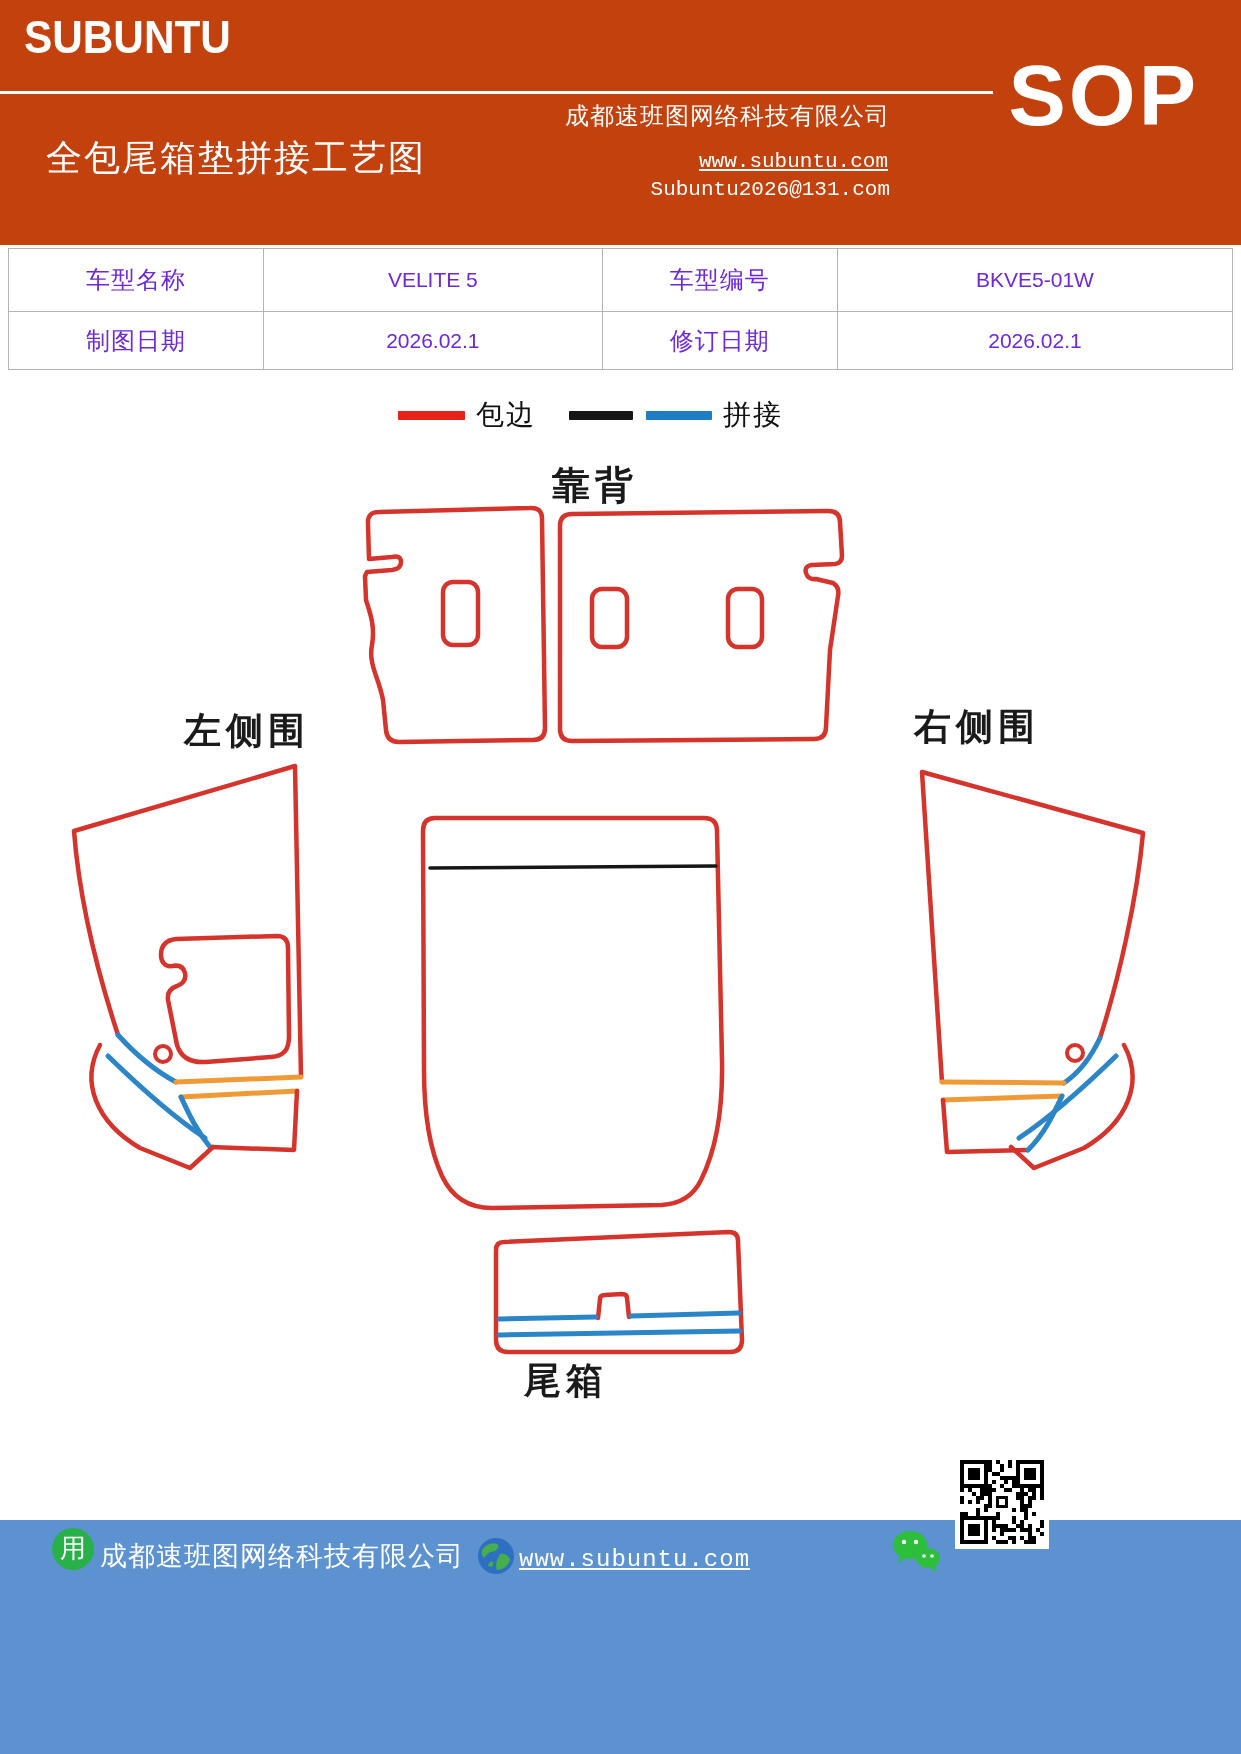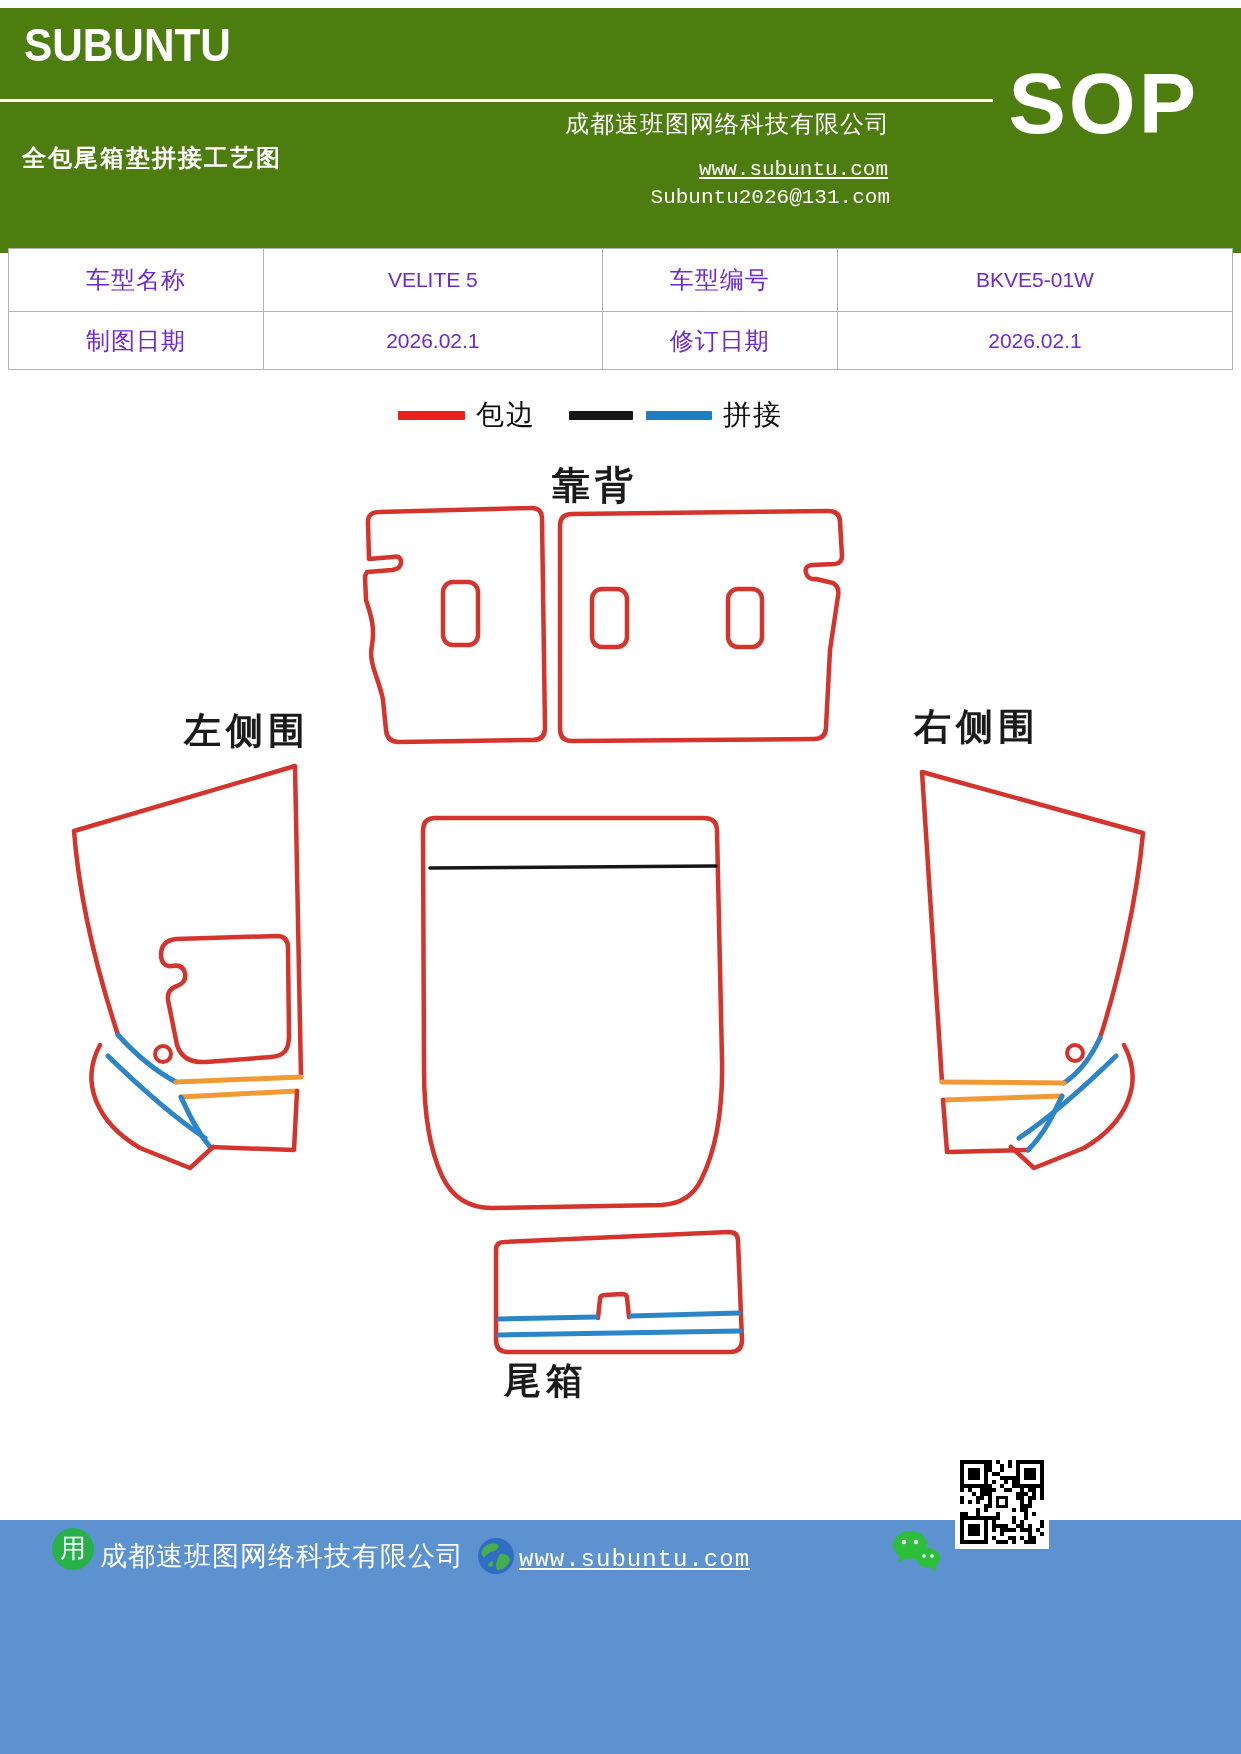--- a/index.html
+++ b/index.html
@@ -1,24 +1,24 @@
 <!DOCTYPE html>
 <html><head>
 <meta charset="utf-8">
 <style>
   html,body{margin:0;padding:0;background:#fff;}
   body{width:1241px;height:1754px;position:relative;font-family:"Liberation Sans",sans-serif;overflow:hidden;}
   .cn{font-family:"Liberation Serif",serif;}
 
   
-  .header{position:absolute;top:0;left:0;width:1241px;height:245px;background:#4d7c0f;margin-top:8px;}
+  .header{position:absolute;top:0;left:0;width:1241px;height:245px;background:#c2410c;}
   .logo{position:absolute;top:10px;left:24px;color:#fff;font-size:46px;font-weight:800;
         letter-spacing:0px;transform:scaleX(.92);transform-origin:left;}
   .header-line{position:absolute;top:91px;left:0;width:993px;height:3px;background:#fff;}
-  .header-title{position:absolute;top:134px;left:22px;color:#fff;font-size:24px;letter-spacing:2px;font-weight:700;}
+  .header-title{position:absolute;top:134px;left:46px;color:#fff;font-size:36px;letter-spacing:2px;font-weight:400;}
   .header-company{position:absolute;top:100px;right:351px;color:#fff;font-size:24px;letter-spacing:1px;white-space:nowrap;}
   .header-website{position:absolute;top:150px;right:353px;color:#fff;font-size:21px;font-family:"Liberation Mono","DejaVu Sans Mono",monospace;text-decoration:underline;white-space:nowrap;}
   .header-email{position:absolute;top:178px;right:351px;color:#fff;font-size:21px;font-family:"Liberation Mono","DejaVu Sans Mono",monospace;white-space:nowrap;}
   .sop{position:absolute;top:52px;right:42px;color:#fff;font-size:86px;font-weight:800;letter-spacing:3px;line-height:1;}
 
   
   table.info{position:absolute;top:248px;left:8px;width:1225px;border-collapse:collapse;background:#fff;}
   table.info td{border:1px solid #b3b3b3;text-align:center;vertical-align:middle;color:#6d28d9;}
   table.info tr:nth-child(1) td{height:60px;}
   table.info tr:nth-child(2) td{height:55px;}
@@ -32,21 +32,21 @@
   .sw-red{width:67px;background:#e8211a;margin-right:11px;}
   .sw-black{width:64px;background:#161616;margin-left:33px;}
   .sw-blue{width:66px;background:#1f7dc4;margin-left:13px;margin-right:11px;}
   .legend-lab{font-family:"Liberation Serif",serif;font-size:28px;color:#111;letter-spacing:2px;}
 
   
   .dlabel{position:absolute;color:#1a1a1a;font-family:"Liberation Serif",serif;font-weight:700;letter-spacing:5px;white-space:nowrap;}
   .lbl-backrest{top:460px;left:552px;font-size:38px;}
   .lbl-left{top:706px;left:184px;font-size:37px;}
   .lbl-right{top:702px;left:914px;font-size:37px;}
-  .lbl-trunk{top:1356px;left:504px;font-size:37px;}
+  .lbl-trunk{top:1356px;left:524px;font-size:37px;}
 
   .diagram-svg{position:absolute;top:430px;left:0;}
 
   
   .footer{position:absolute;top:1520px;left:0;width:1241px;height:234px;background:#5b92cf;}
   .f-company{position:absolute;top:1538px;left:100px;color:#fff;font-size:27px;letter-spacing:1px;}
   .f-website{position:absolute;top:1546px;left:519px;color:#fff;font-size:24px;font-family:"Liberation Mono","DejaVu Sans Mono",monospace;
              text-decoration:underline;letter-spacing:1px;}
   .building-icon{position:absolute;top:1528px;left:52px;width:42px;height:42px;background:#27b148;border-radius:50%;
                  color:#fff;font-size:26px;line-height:42px;text-align:center;font-family:"Liberation Serif",serif;}

